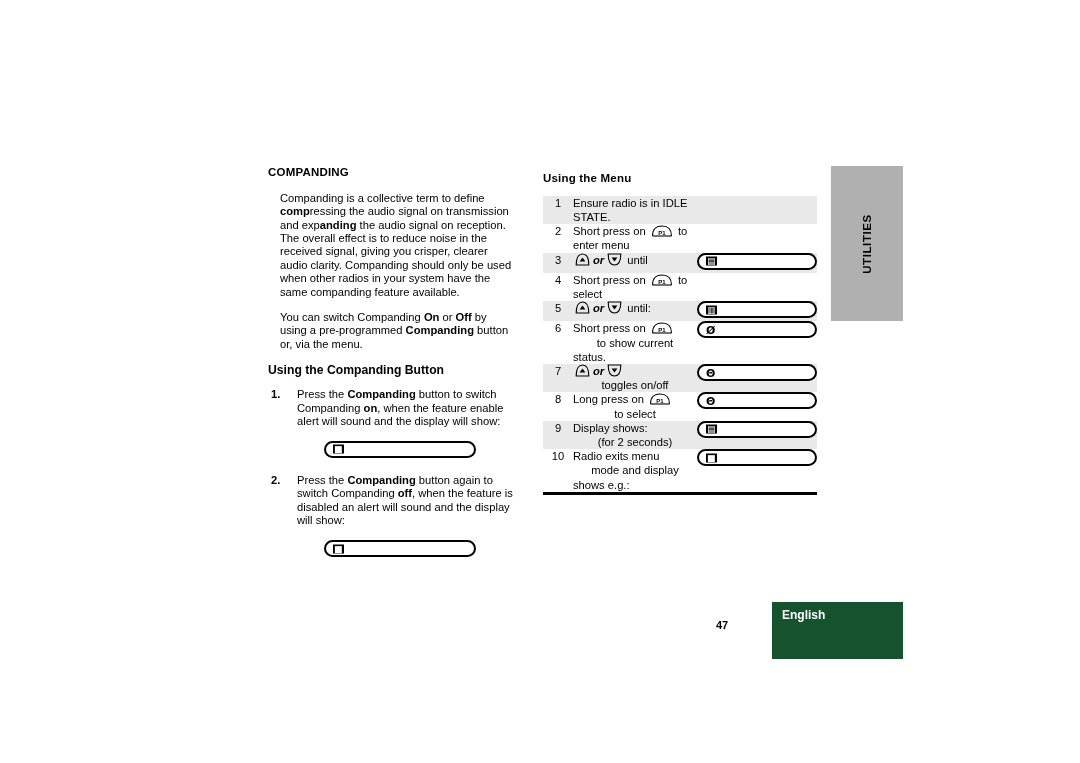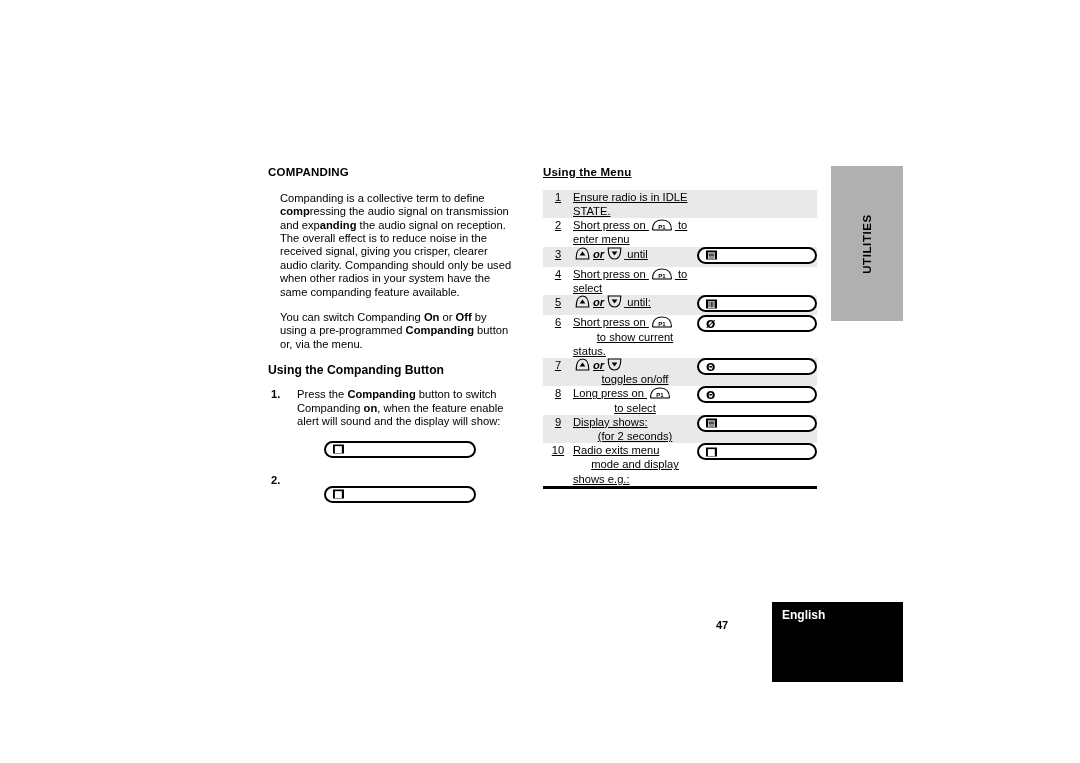--- a/index.html
+++ b/index.html
@@ -99,23 +99,22 @@
   }
   .lcd-left {
     width: 152px;
     margin: 0 auto 0 56px;
   }
 
   
   #right-col {
     position: absolute;
     left: 543px;
-    top: 166px;
+    top: 172px;
     width: 274px;
-    text-decoration: underline;
   }
   #menu-table {
     border-collapse: collapse;
     width: 274px;
     border-bottom: 3px solid #000;
     margin-top: 10px;
   }
   #menu-table td {
     vertical-align: top;
     padding: 0;
@@ -188,22 +187,22 @@
     letter-spacing: 0.6px;
     color: #000;
   }
 
   
   #footer-lang {
     position: absolute;
     left: 772px;
     top: 602px;
     width: 131px;
-    height: 80px;
-    background: #000000;
+    height: 57px;
+    background: #14532d;
   }
   #footer-lang .lang {
     position: absolute;
     left: 10px;
     top: 6px;
     color: #ffffff;
     font-size: 12px;
     font-weight: bold;
   }
   #page-num {
@@ -235,20 +234,21 @@
     </div>
     <div class="step-gap"></div>
     <div class="lcd lcd-left">
       <span class="glyph">■</span>
     </div>
     <div class="step-gap"></div>
     <div class="step-gap"></div>
 
     <div class="step">
       <span class="num">2.</span>
+      <span><span>Press the </span><b>Companding</b><span> button again to switch Companding </span><b>off</b><span>, when the feature is disabled an alert  will sound and the display will show:</span></span>
     </div>
     <div class="step-gap"></div>
     <div class="lcd lcd-left">
       <span class="glyph">■</span>
     </div>
   </div>
 
   <div id="right-col">
     <h3 class="section-title">Using the Menu</h3>
     <table id="menu-table">

